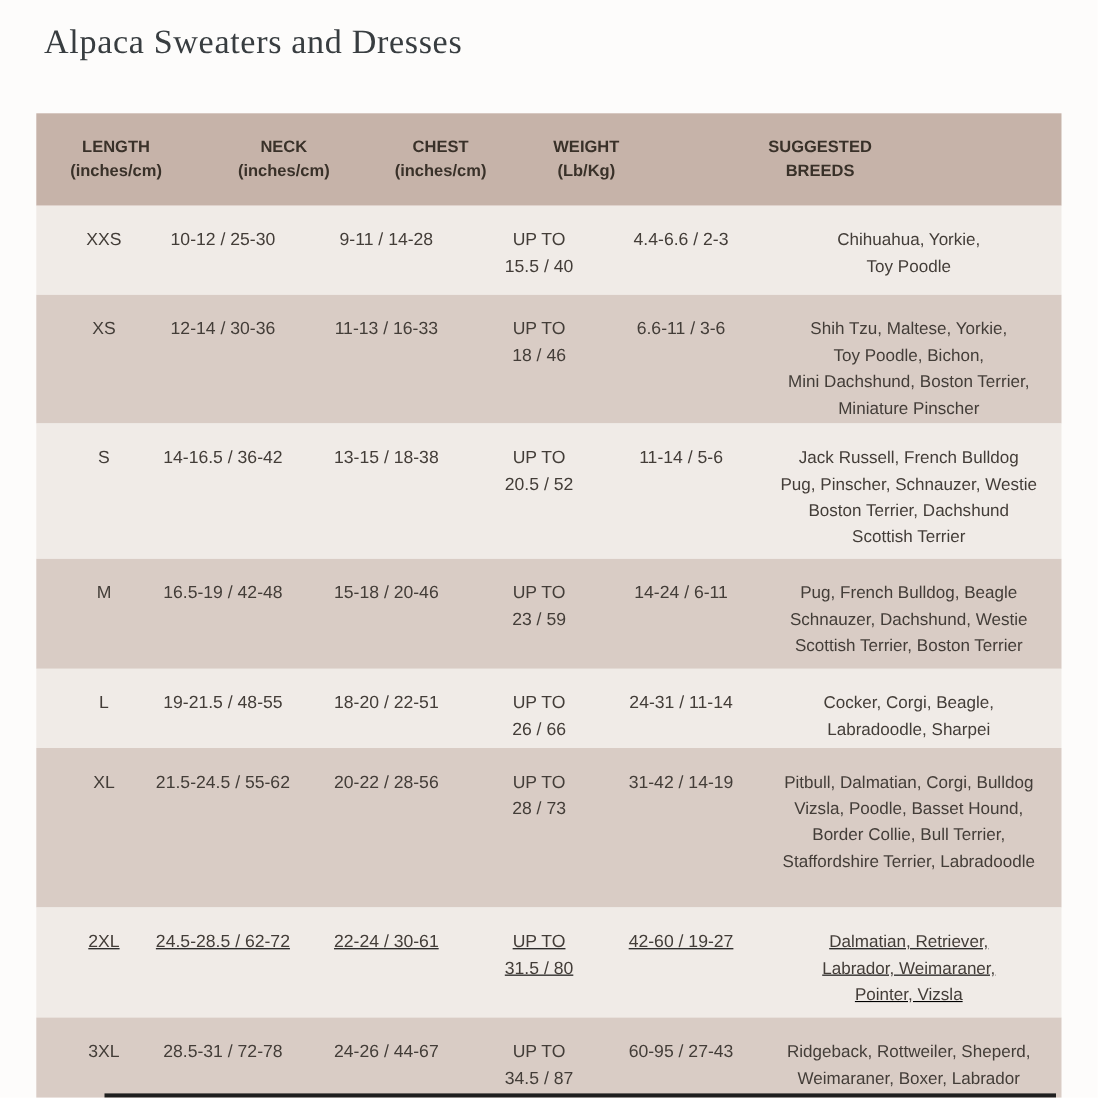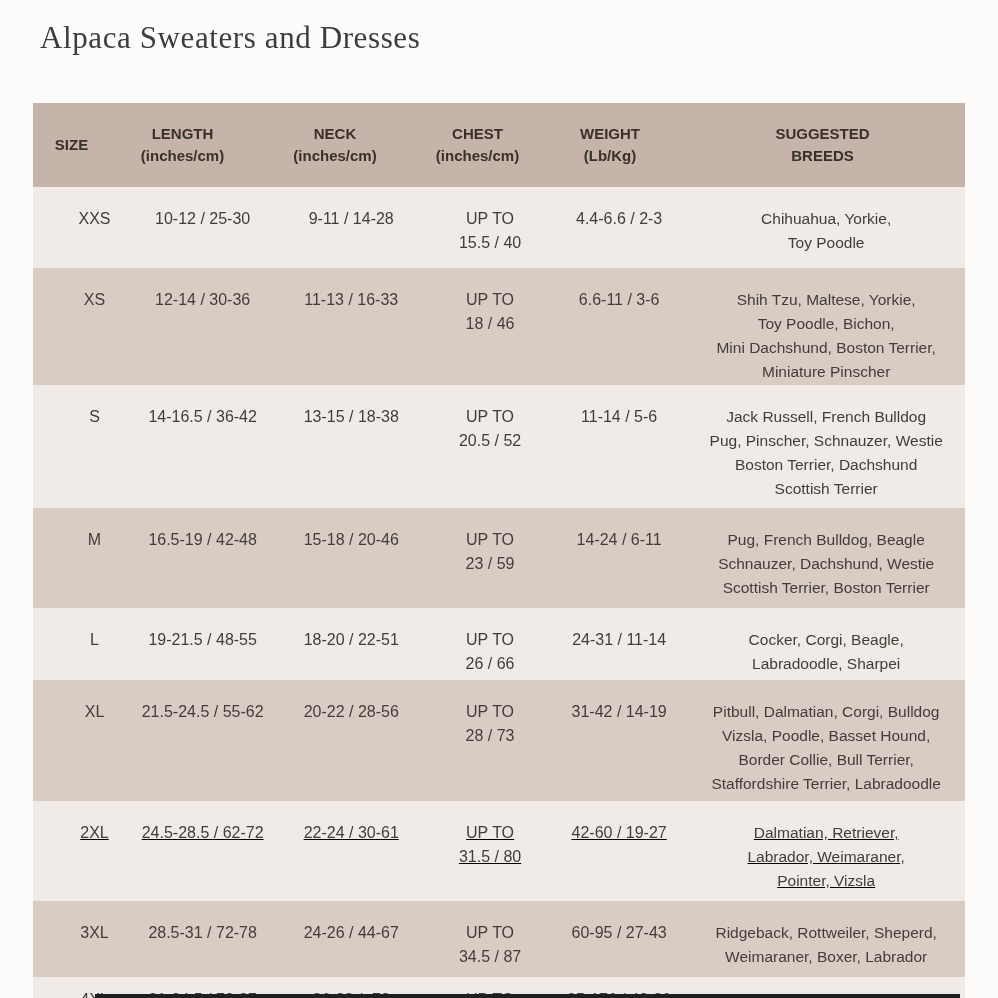--- a/index.html
+++ b/index.html
@@ -44,23 +44,20 @@
 </head>
 <body>
 
 <div class="canvas">
 
   <div class="title">Alpaca Sweaters and Dresses</div>
 
   <div class="size-table">
 
     <div class="thead">
-      <div class="hcell c0">
-        <span class="line">SIZE</span>
-      </div>
       <div class="hcell c1">
         <span class="line">LENGTH</span>
         <span class="line">(inches/cm)</span>
       </div>
       <div class="hcell c2">
         <span class="line">NECK</span>
         <span class="line">(inches/cm)</span>
       </div>
       <div class="hcell c3">
         <span class="line">CHEST</span>
@@ -185,21 +182,21 @@
             <span class="line">26 / 66</span>
           </div>
           <div class="cell c4">
             <span class="line">24-31 / 11-14</span>
           </div>
           <div class="cell c5">
             <span class="line">Cocker, Corgi, Beagle,</span>
             <span class="line">Labradoodle, Sharpei</span>
           </div>
         </div>
-        <div class="trow dark" style="height: 121px;">
+        <div class="trow dark" style="height: 145px;">
           <div class="cell c0">
             <span class="line">XL</span>
           </div>
           <div class="cell c1">
             <span class="line">21.5-24.5 / 55-62</span>
           </div>
           <div class="cell c2">
             <span class="line">20-22 / 28-56</span>
           </div>
           <div class="cell c3">

